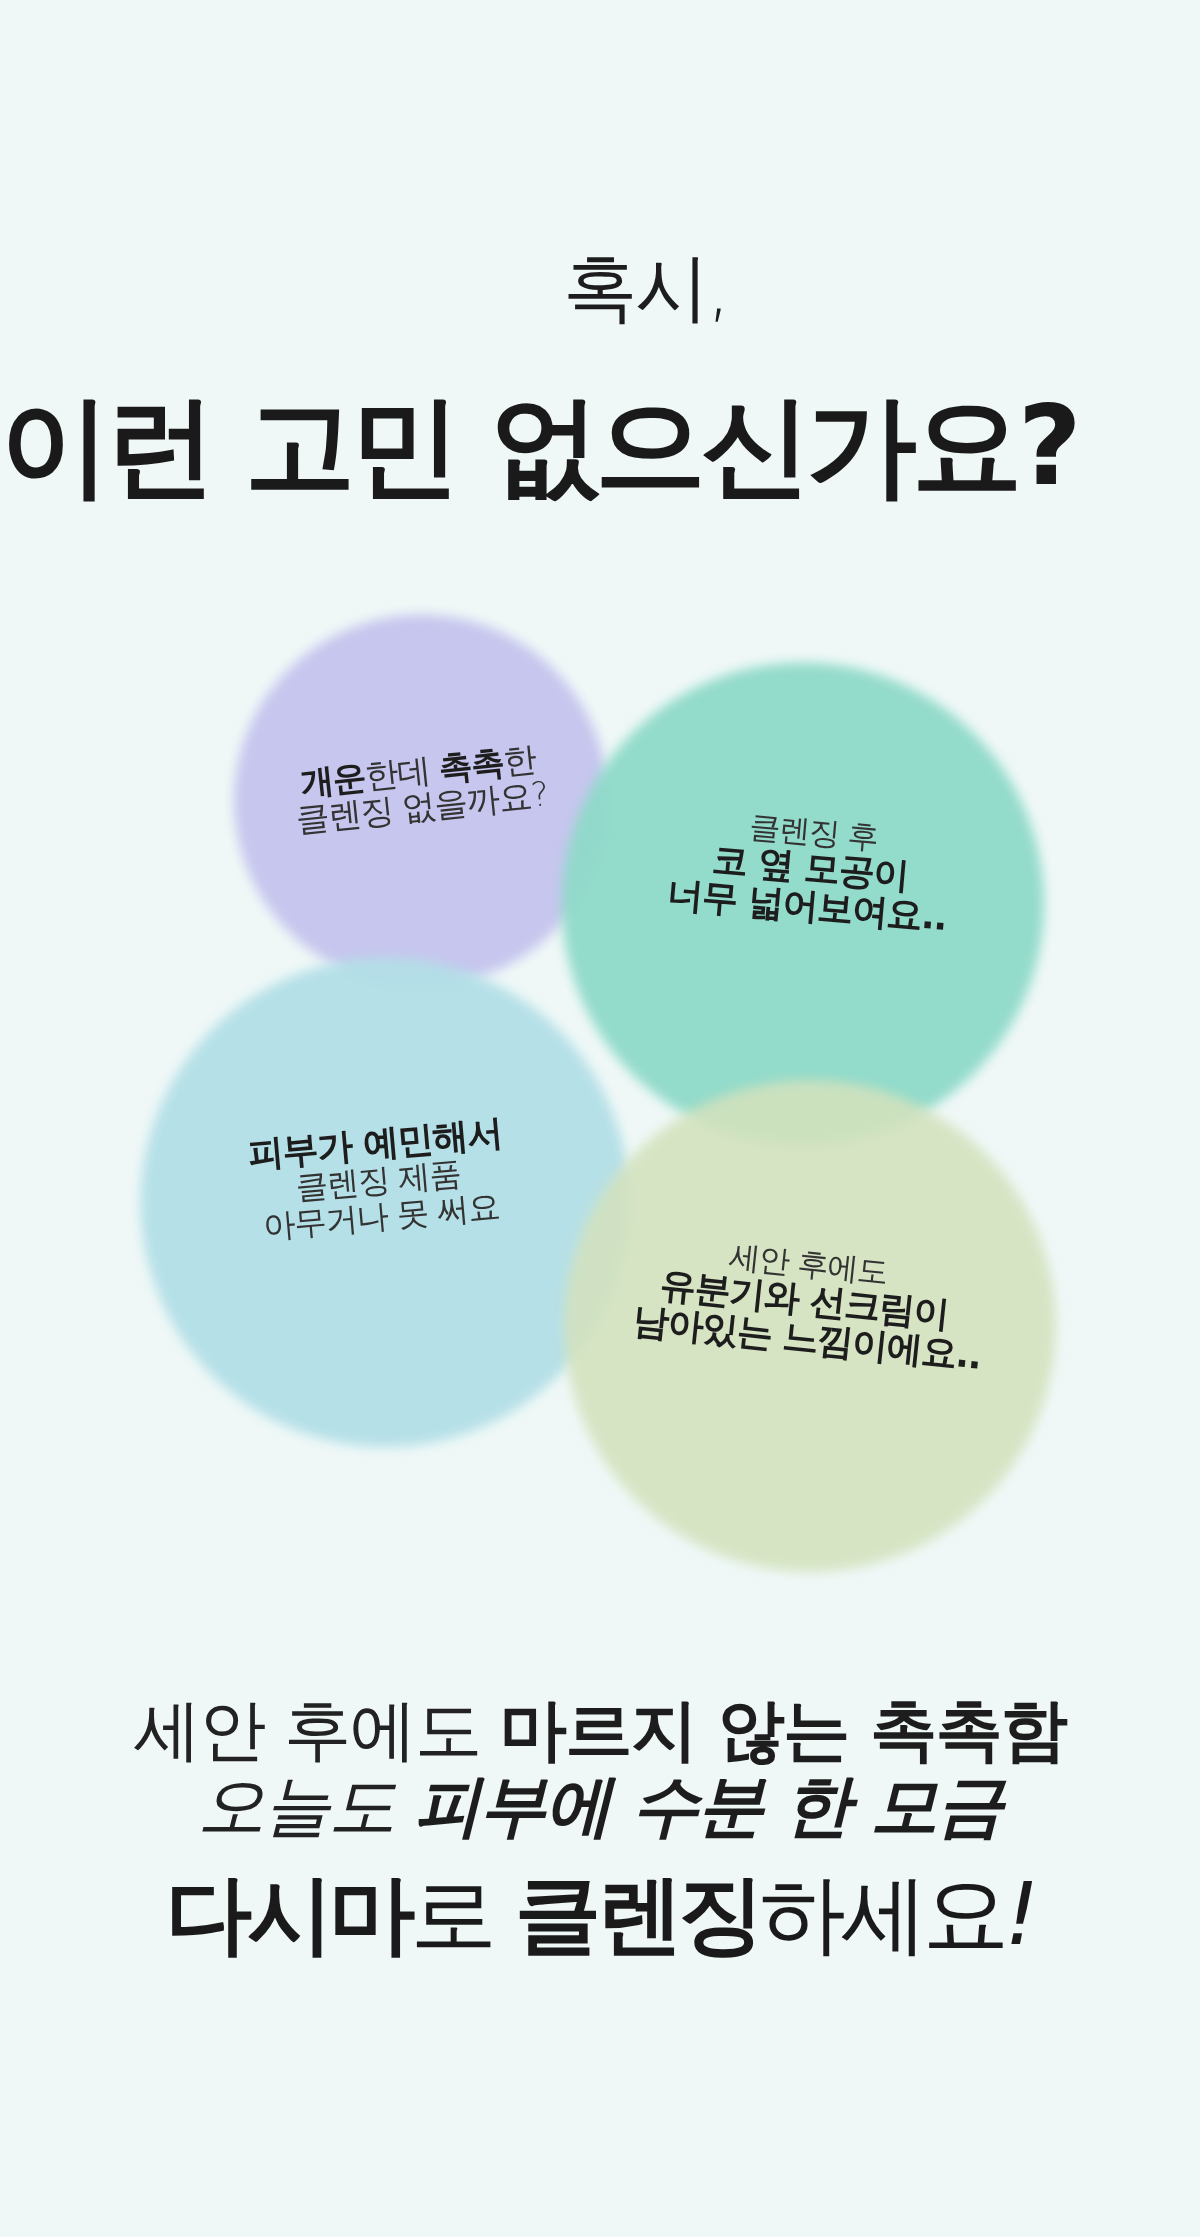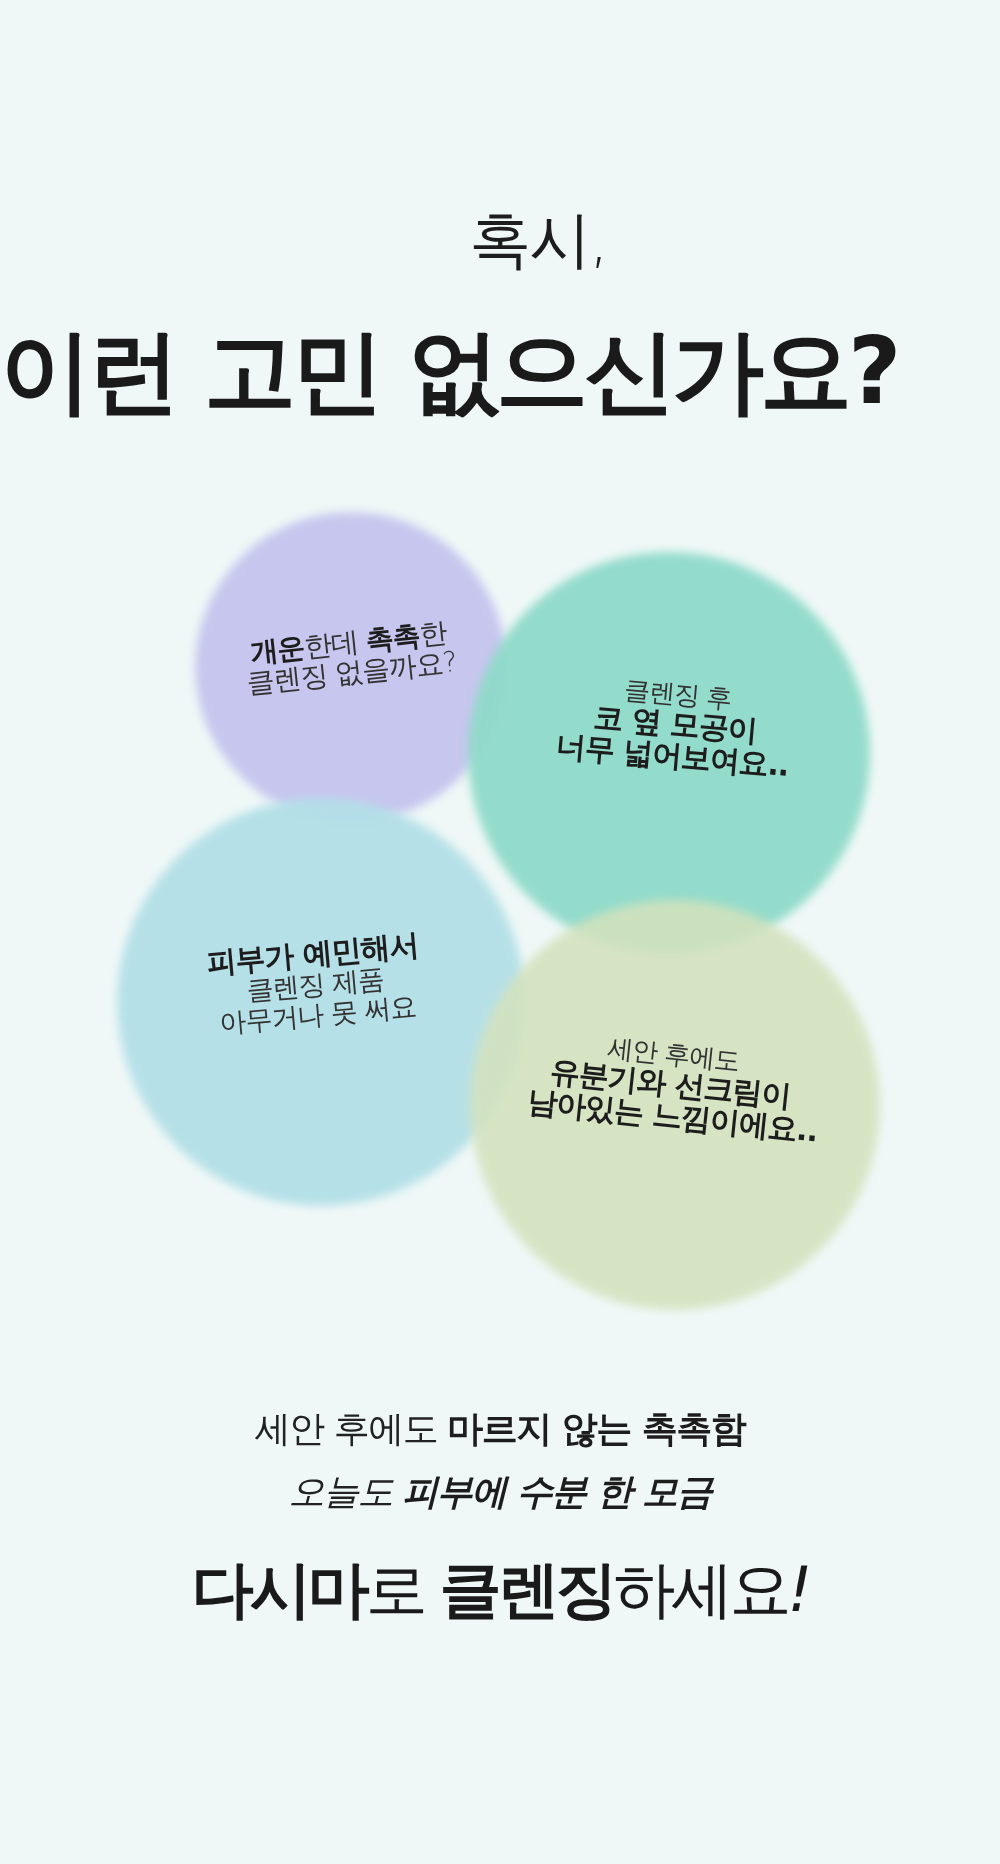--- a/index.html
+++ b/index.html
@@ -26,26 +26,26 @@
     filter:blur(5px);
   }
   .circle-text {
     position:absolute; text-align:center; color:#1d1d1d;
     line-height:1.08; white-space:nowrap;
   }
   .b { font-weight:700; }
   .l { font-weight:300; color:#333; }
   .bottom-line {
     position:absolute; left:0; width:1000px; text-align:center;
-    font-size:36px; letter-spacing:-1.5px; color:#1d1d1d;
+    font-size:56px; letter-spacing:-1.5px; color:#1d1d1d;
   }
   .bottom-line .l { color:#222; }
   .cta {
     position:absolute; left:0; width:1000px; top:1548px;
-    text-align:center; font-size:62px; letter-spacing:-4px; color:#1a1a1a;
+    text-align:center; font-size:72px; letter-spacing:-4px; color:#1a1a1a;
   }
   .cta .l { font-weight:300; color:#1a1a1a; }
   .cta .ex { font-style:italic; font-weight:300; }
 </style>
 </head>
 <body>
 
 <div class="headline-top">혹시,</div>
 <div class="headline-main">이런 고민 없으신가요?</div>
 

